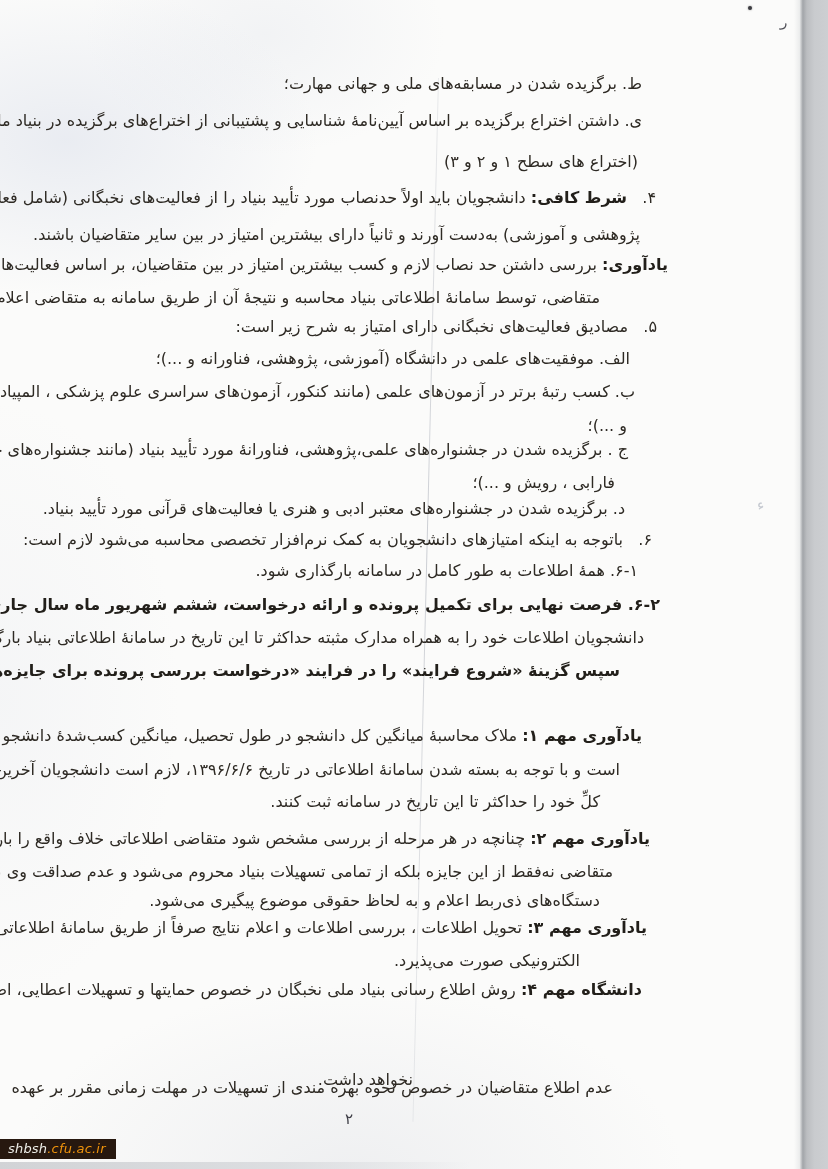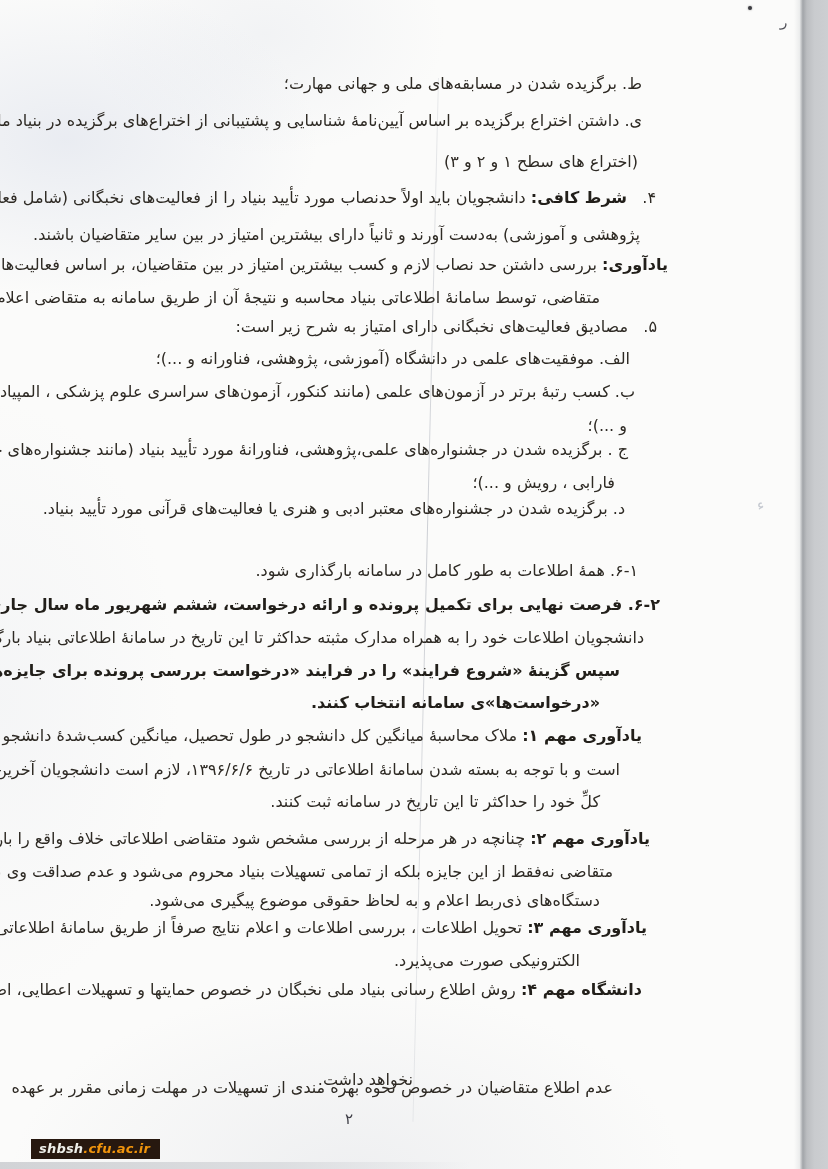--- a/index.html
+++ b/index.html
@@ -41,21 +41,21 @@
     position:absolute;white-space:nowrap;font-size:16px;line-height:1.3;
     color:#2e2a24;
   }
   .line .b{font-weight:bold;color:#221f1a;}
   .pagenum{position:absolute;left:345px;top:1110px;font-size:15px;color:#3c3c44;}
   .bottomband{position:absolute;left:0;top:1162px;width:470px;height:7px;opacity:.8;
     background:linear-gradient(90deg,#c7c9cd,#d7d9dc 60%,rgba(215,217,220,0));}
   .watermark{
     position:absolute;left:0;top:1139px;direction:ltr;
     background:#27180f;padding:2px 10px 3px 8px;
-    font-style:italic;font-weight:bold;font-size:13px;letter-spacing:.2px;margin-left:31px;
+    font-style:italic;font-weight:normal;font-size:13px;letter-spacing:.2px;
   }
   .watermark .wm-b{color:#eeeee8;}
   .watermark .wm-o{color:#f0940c;}
 </style>
 </head>
 <body>
 
 <div class="page">
   <div class="crease"></div>
   <div class="edge"></div>
@@ -71,25 +71,25 @@
       <div class="line" style="top: 225px; right: 188px;"><span>پژوهشی و آموزشی) به‌دست آورند و ثانیاً دارای بیشترین امتیاز در بین سایر متقاضیان باشند.</span></div>
       <div class="line" style="top: 255px; right: 160px;"><span class="b">یادآوری:</span><span> بررسی داشتن حد نصاب لازم و کسب بیشترین امتیاز در بین متقاضیان، بر اساس فعالیت‌های نخبگانیِ اعلامیِ</span></div>
       <div class="line" style="top: 288px; right: 228px;"><span>متقاضی، توسط سامانهٔ اطلاعاتی بنیاد محاسبه و نتیجهٔ آن از طریق سامانه به متقاضی اعلام می‌شود.</span></div>
       <div class="line" style="top: 317px; right: 171px;"><span>۵.&nbsp;&nbsp; مصادیق فعالیت‌های نخبگانی دارای امتیاز به شرح زیر است:</span></div>
       <div class="line" style="top: 349px; right: 198px;"><span>الف. موفقیت‌های علمی در دانشگاه (آموزشی، پژوهشی، فناورانه و ...)؛</span></div>
       <div class="line" style="top: 382px; right: 193px;"><span>ب. کسب رتبهٔ برتر در آزمون‌های علمی (مانند کنکور، آزمون‌های سراسری علوم پزشکی ، المپیادهای دانشجویی</span></div>
       <div class="line" style="top: 416px; right: 201px;"><span>و ...)؛</span></div>
       <div class="line" style="top: 440px; right: 200px;"><span>ج . برگزیده شدن در جشنواره‌های علمی،پژوهشی، فناورانهٔ مورد تأیید بنیاد (مانند جشنواره‌های خوارزمی، رازی،</span></div>
       <div class="line" style="top: 473px; right: 213px;"><span>فارابی ، رویش و ...)؛</span></div>
       <div class="line" style="top: 499px; right: 203px;"><span>د. برگزیده شدن در جشنواره‌های معتبر ادبی و هنری یا فعالیت‌های قرآنی مورد تأیید بنیاد.</span></div>
+      <div class="line" style="top: 530px; right: 176px;"><span>۶.&nbsp;&nbsp; باتوجه به اینکه امتیازهای دانشجویان به کمک نرم‌افزار تخصصی محاسبه می‌شود لازم است:</span></div>
       <div class="line" style="top: 561px; right: 190px;"><span>۶-۱. همهٔ اطلاعات به طور کامل در سامانه بارگذاری شود.</span></div>
       <div class="line" style="top: 595px; right: 168px;"><span class="b">۶-۲. فرصت نهایی برای تکمیل پرونده و ارائه درخواست، ششم شهریور ماه سال جاری می‌باشد و ضروری است</span></div>
       <div class="line" style="top: 628px; right: 184px;"><span>دانشجویان اطلاعات خود را به همراه مدارک مثبته حداکثر تا این تاریخ در سامانهٔ اطلاعاتی بنیاد بارگذاری کنند و</span></div>
       <div class="line" style="top: 661px; right: 208px;"><span class="b">سپس گزینهٔ «شروع فرایند» را در فرایند «درخواست بررسی پرونده برای جایزه‌های تحصیلی» در بخش</span></div>
-      <div class="line" style="top: 693px; right: 228px;"><span class="b">«درخواست‌ها»ی سامانه انتخاب کنند.</span></div>
       <div class="line" style="top: 726px; right: 186px;"><span class="b">یادآوری مهم ۱:</span><span> ملاک محاسبهٔ میانگین کل دانشجو در طول تحصیل، میانگین کسب‌شدهٔ دانشجو تا تاریخ ۱۳۹۶/۶/۱</span></div>
       <div class="line" style="top: 760px; right: 208px;"><span>است و با توجه به بسته شدن سامانهٔ اطلاعاتی در تاریخ ۱۳۹۶/۶/۶، لازم است دانشجویان آخرین میانگین</span></div>
       <div class="line" style="top: 792px; right: 228px;"><span>کلِّ خود را حداکثر تا این تاریخ در سامانه ثبت کنند.</span></div>
       <div class="line" style="top: 829px; right: 178px;"><span class="b">یادآوری مهم ۲:</span><span> چنانچه در هر مرحله از بررسی مشخص شود متقاضی اطلاعاتی خلاف واقع را بارگذاری کرده است،</span></div>
       <div class="line" style="top: 862px; right: 215px;"><span>متقاضی نه‌فقط از این جایزه بلکه از تمامی تسهیلات بنیاد محروم می‌شود و عدم صداقت وی به</span></div>
       <div class="line" style="top: 891px; right: 228px;"><span>دستگاه‌های ذی‌ربط اعلام و به لحاظ حقوقی موضوع پیگیری می‌شود.</span></div>
       <div class="line" style="top: 918px; right: 181px;"><span class="b">یادآوری مهم ۳:</span><span> تحویل اطلاعات ، بررسی اطلاعات و اعلام نتایج صرفاً از طریق سامانهٔ اطلاعاتی بنیاد و به شکل</span></div>
       <div class="line" style="top: 951px; right: 248px;"><span>الکترونیکی صورت می‌پذیرد.</span></div>
       <div class="line" style="top: 980px; right: 186px;"><span class="b">دانشگاه مهم ۴:</span><span> روش اطلاع رسانی بنیاد ملی نخبگان در خصوص حمایتها و تسهیلات اعطایی، اطلاعیه ها و اخبار</span></div>
       <div class="line" style="top: 1078px; right: 215px;"><span>عدم اطلاع متقاضیان در خصوص نحوه بهره مندی از تسهیلات در مهلت زمانی مقرر بر عهده</span></div>

